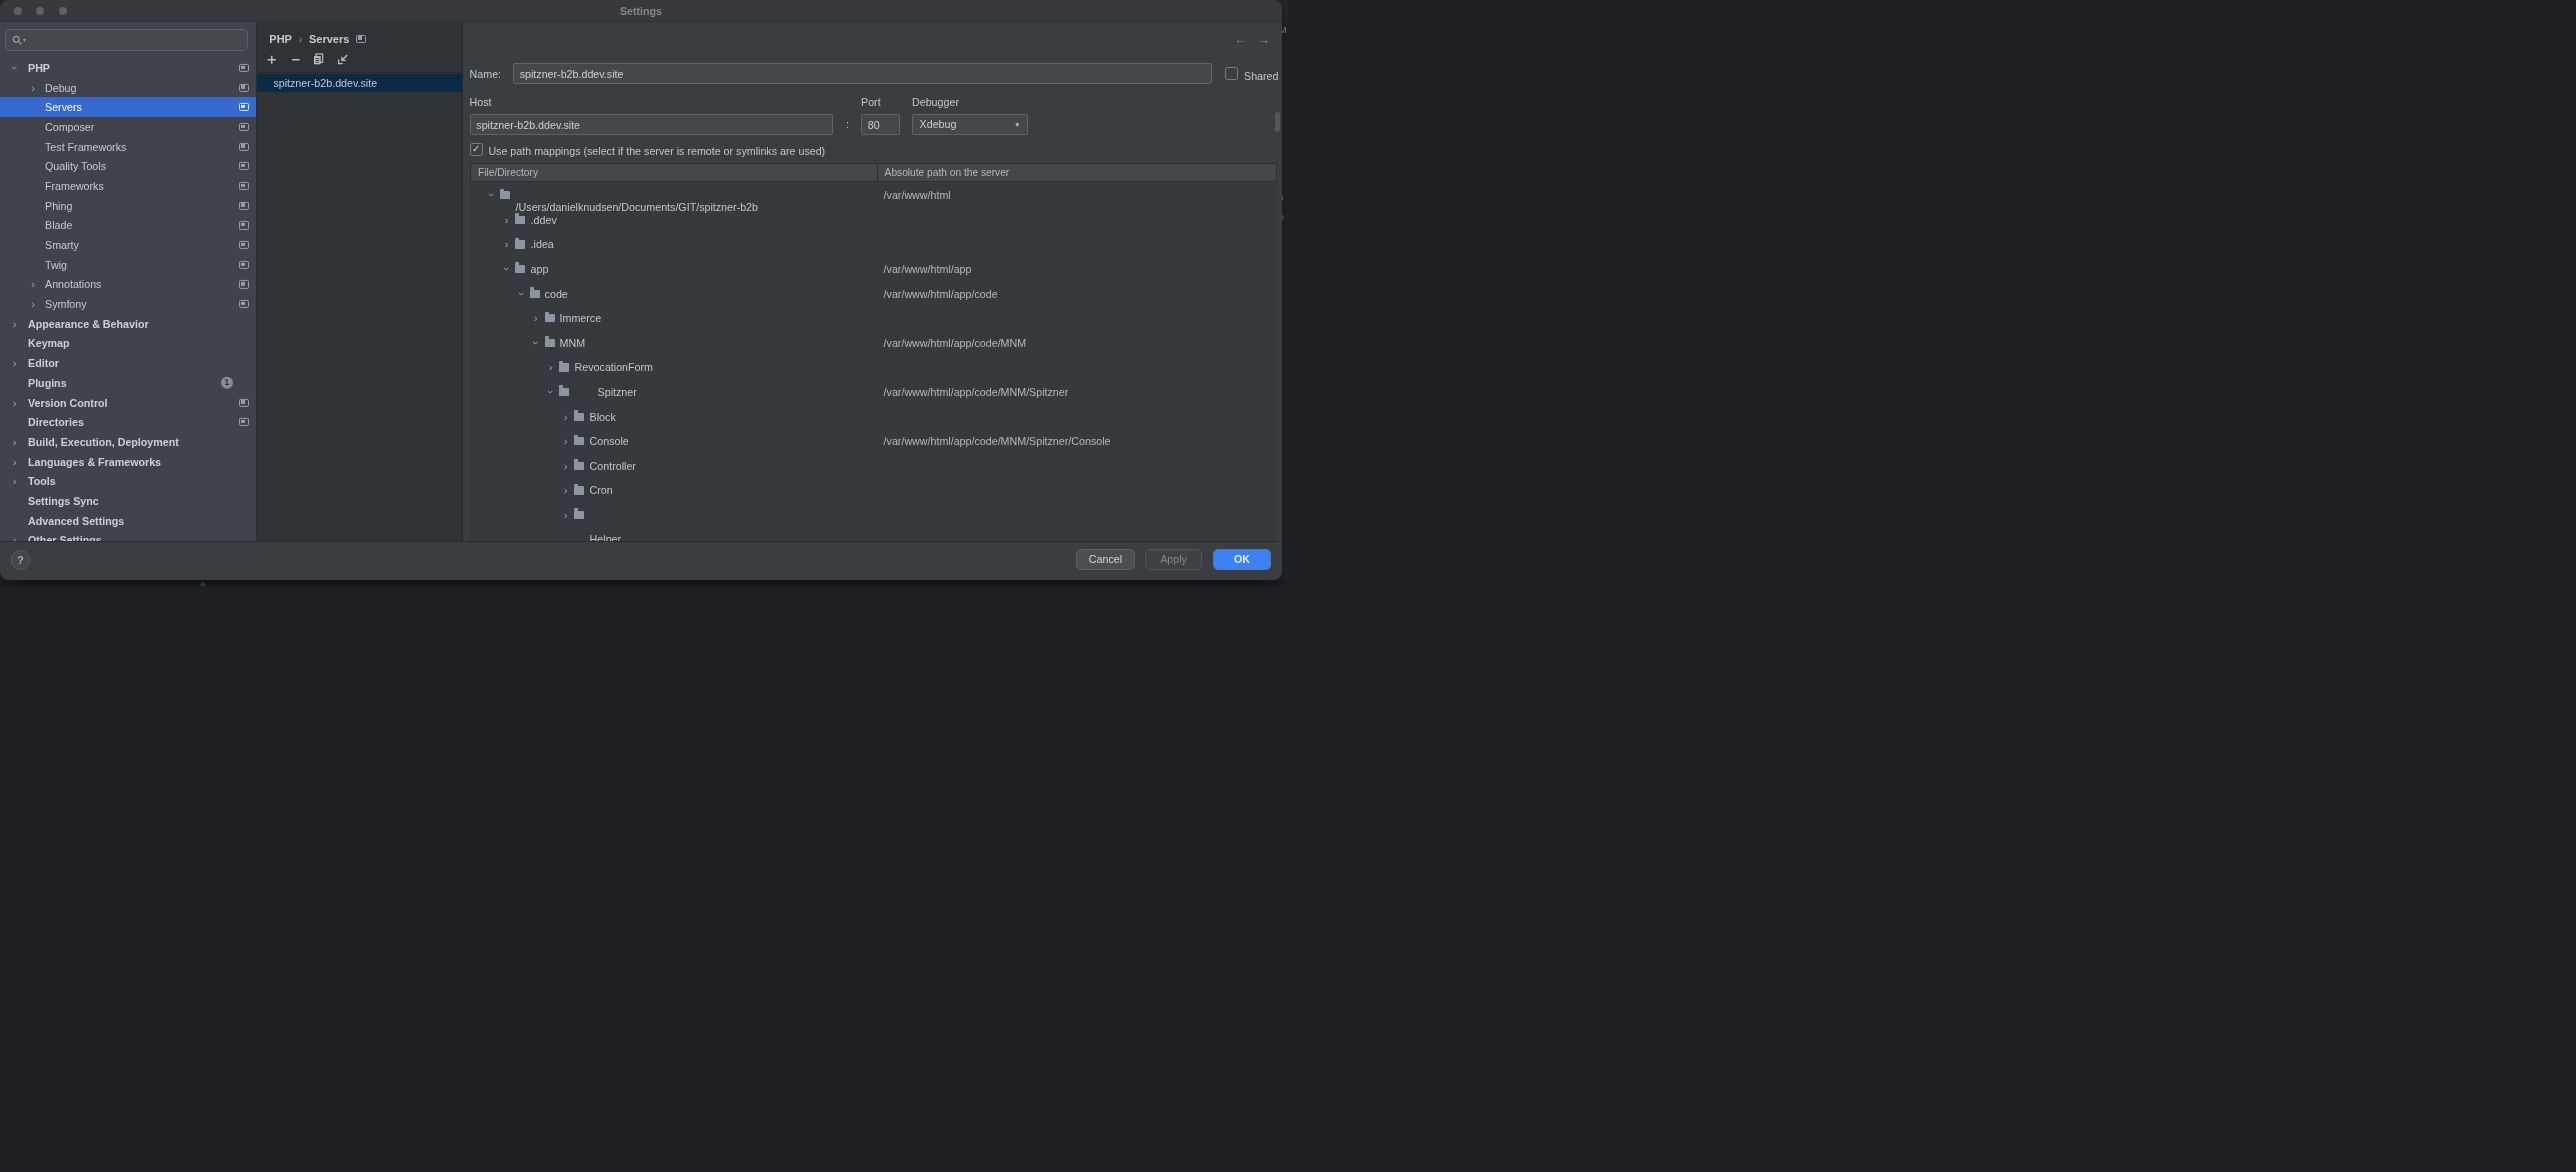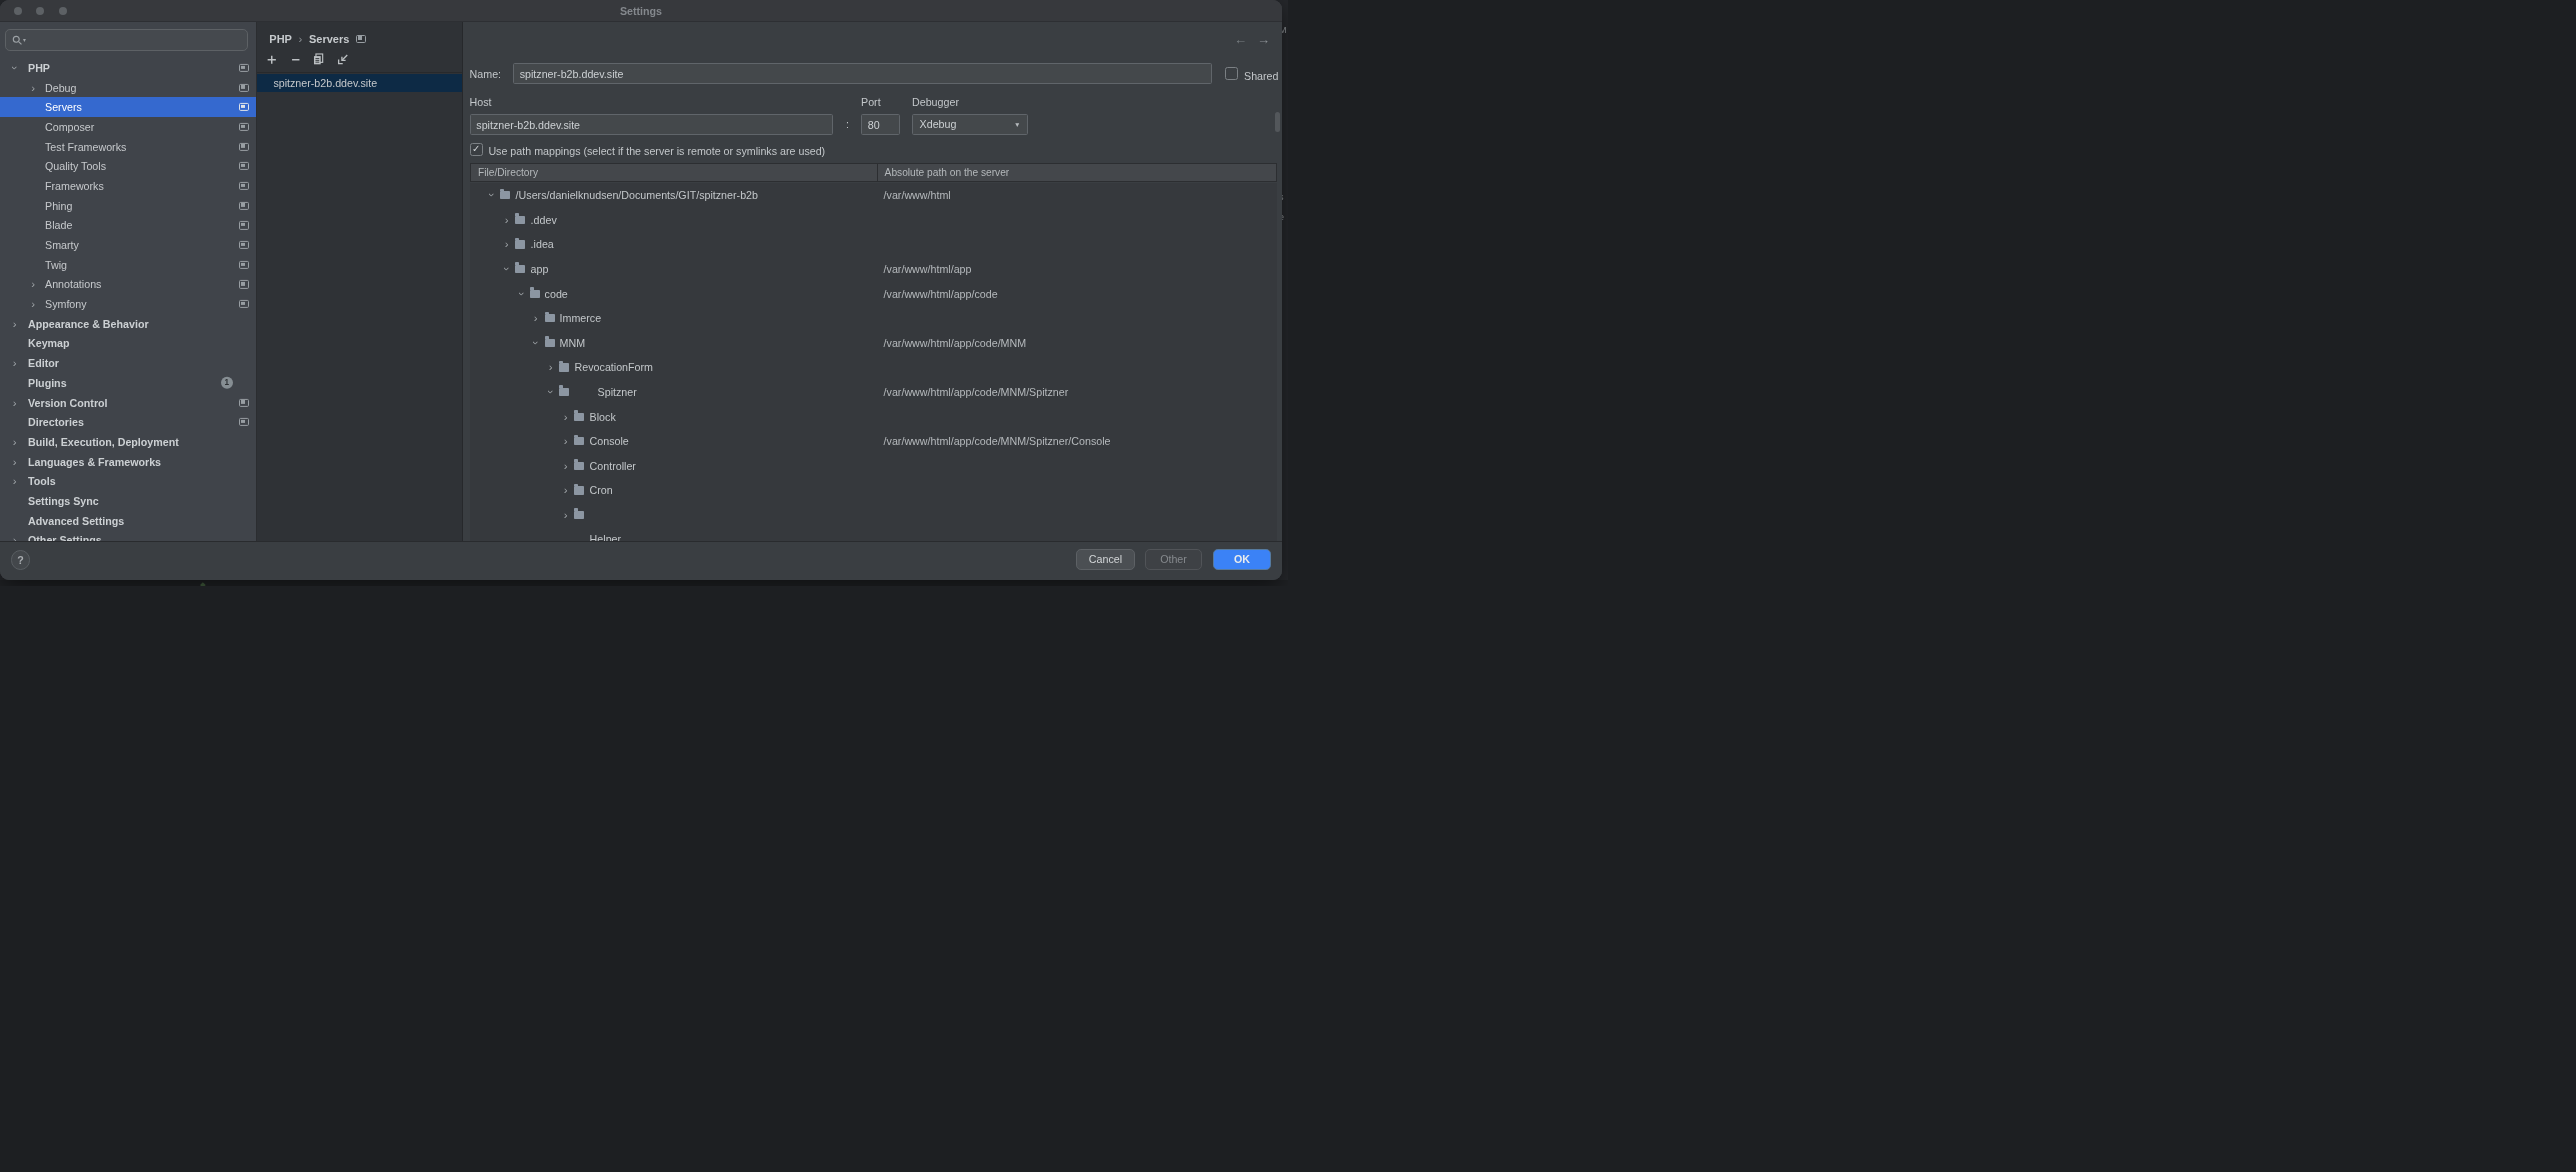--- a/index.html
+++ b/index.html
@@ -352,21 +352,21 @@
         <div class="table-header">
           <span class="th-1">File/Directory</span>
           <span class="th-div"></span>
           <span class="th-2">Absolute path on the server</span>
         </div>
 
         <div class="tree" id="mapping-tree">
             <div class="t-row">
     <span class="chev exp" style="left: 18px;"></span>
     <span class="folder" style="left: 30px;"></span>
-    <span class="lbl" style="left: 46px;">/Users/danielknudsen/Documents/GIT/spitzner-b2b</span>
+    <span class="lbl" style="left: 46px; margin-top: 12px;">/Users/danielknudsen/Documents/GIT/spitzner-b2b</span>
     <span class="path">/var/www/html</span>
   </div>
             <div class="t-row">
     <span class="chev col" style="left: 33px;"></span>
     <span class="folder" style="left: 45px;"></span>
     <span class="lbl" style="left: 61px;">.ddev</span>
 
   </div>
             <div class="t-row">
     <span class="chev col" style="left: 33px;"></span>
@@ -442,18 +442,18 @@
   </div>
           </div>
 
         <div class="scroll-thumb"></div>
       </div>
     </div>
 
     <div class="footer">
       <div class="help">?</div>
       <div class="btn btn-cancel">Cancel</div>
-      <div class="btn btn-apply" id="apply-btn" aria-disabled="true">Other</div>
+      <div class="btn btn-apply" id="apply-btn" aria-disabled="true">Apply</div>
       <div class="btn btn-ok">OK</div>
     </div>
   </div>
 </div>
 
 
 </body></html>

